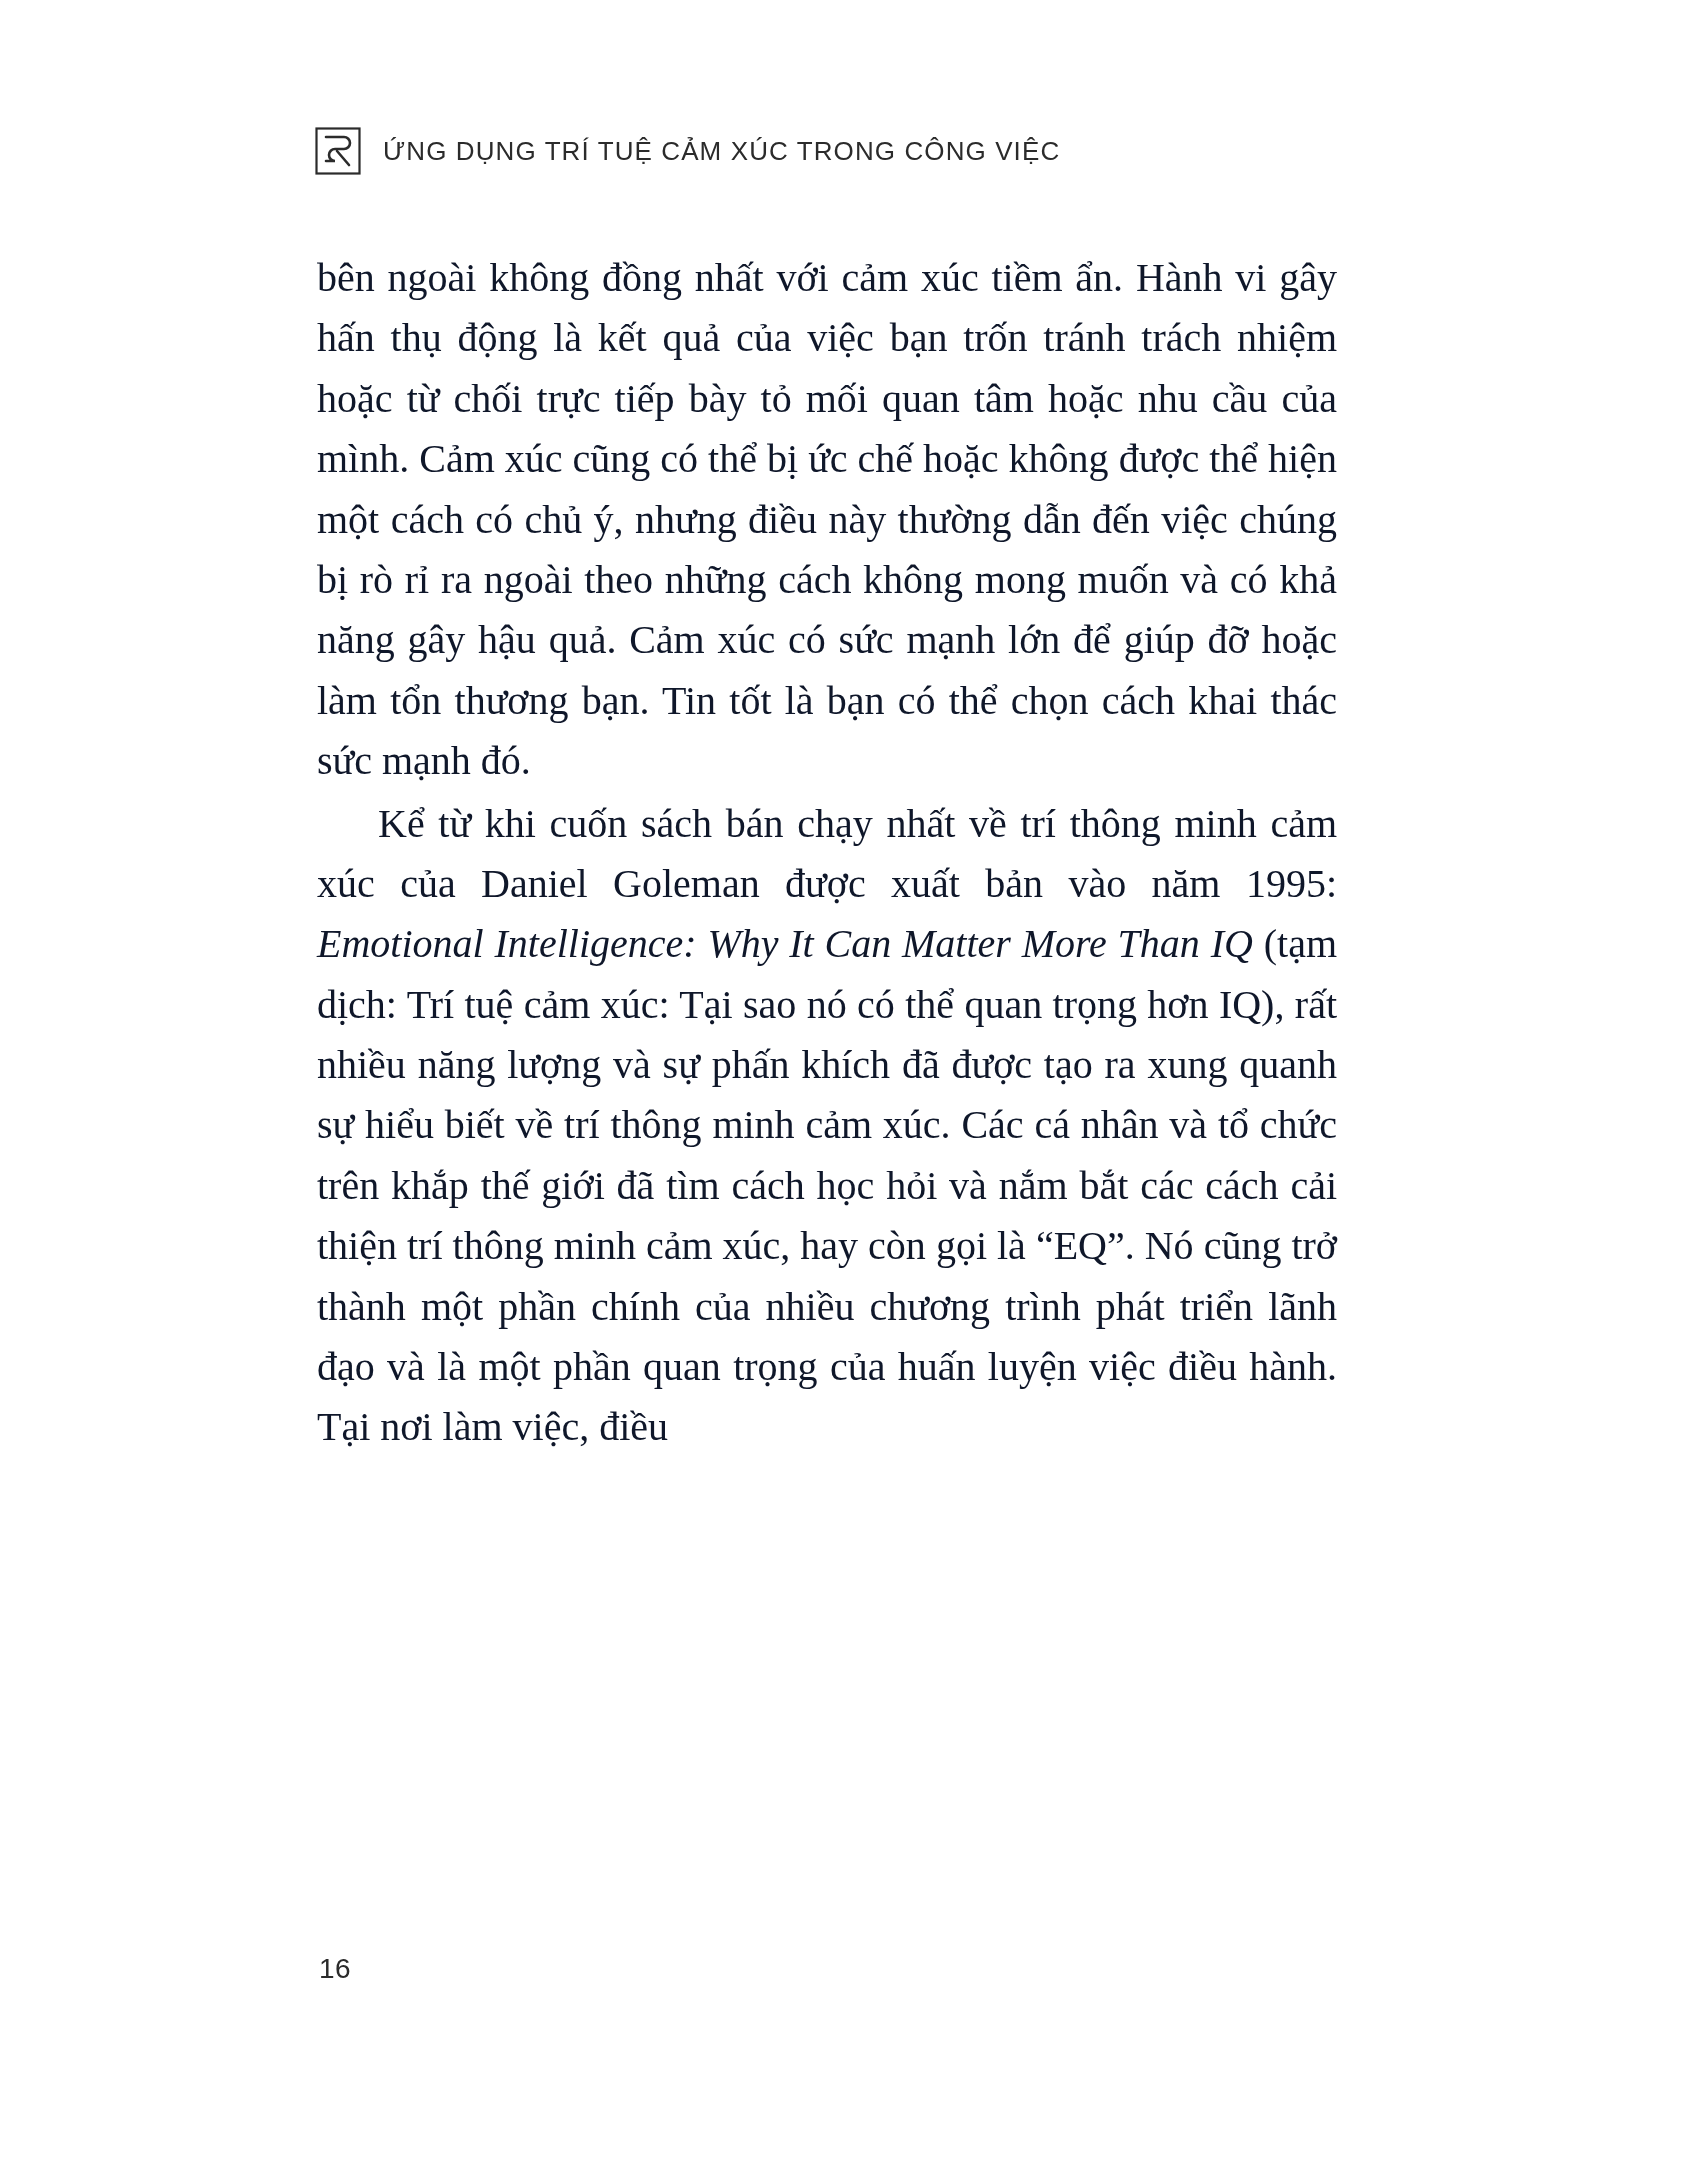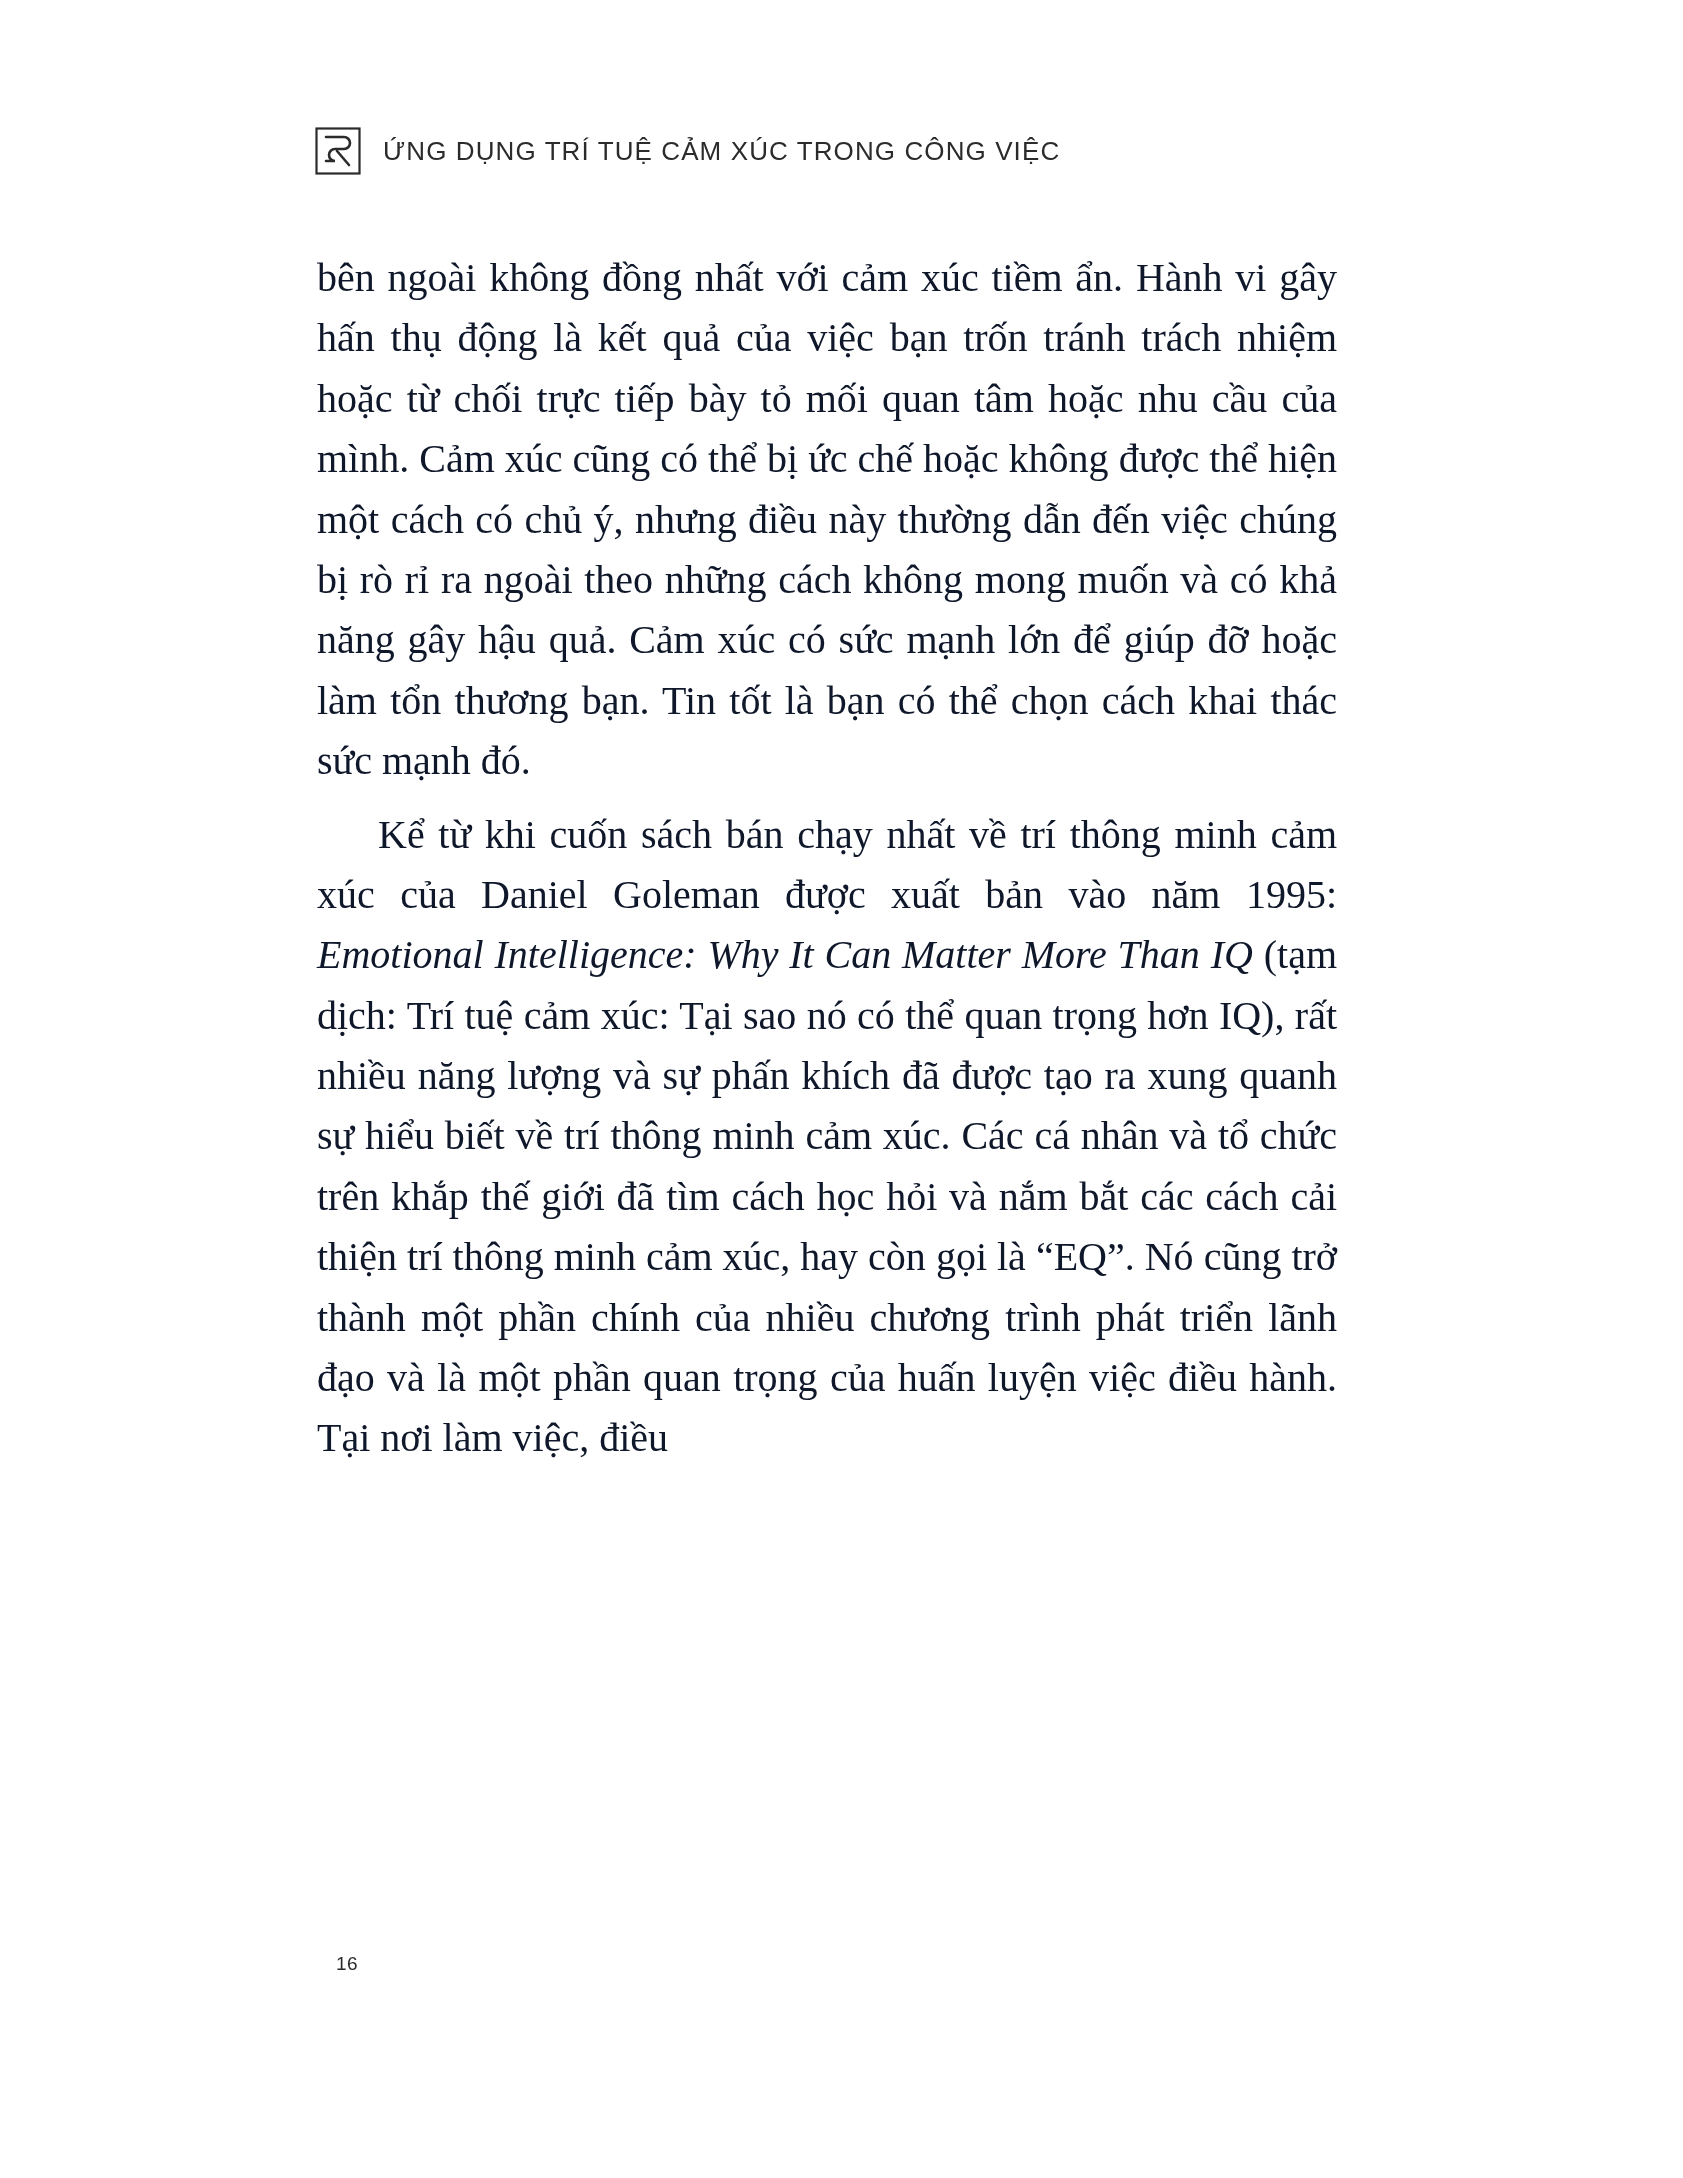--- a/index.html
+++ b/index.html
@@ -67,37 +67,37 @@
   .para {
     font-size: 40px;
     line-height: 1.51;
     text-align: justify;
     text-justify: inter-word;
     margin: 0;
     color: #0f172a;
     font-family: "Liberation Serif", serif;
   }
   .para + .para {
-    margin-top: 13px;
+    margin-top: 2px;
   }
   .para.indent {
     text-indent: 61px;
   }
 
   .para em {
     font-style: italic;
   }
 
   
   .folio {
     position: absolute;
-    left: 336px;
+    left: 319px;
     top: 1953px;
     font-family: "Liberation Sans", sans-serif;
-    font-size: 19px;
+    font-size: 28px;
     color: #2b2b2b;
     letter-spacing: 0.5px;
   }
 </style>
 </head>
 <body>
 
 <div class="page">
 
   <div class="running-head">

